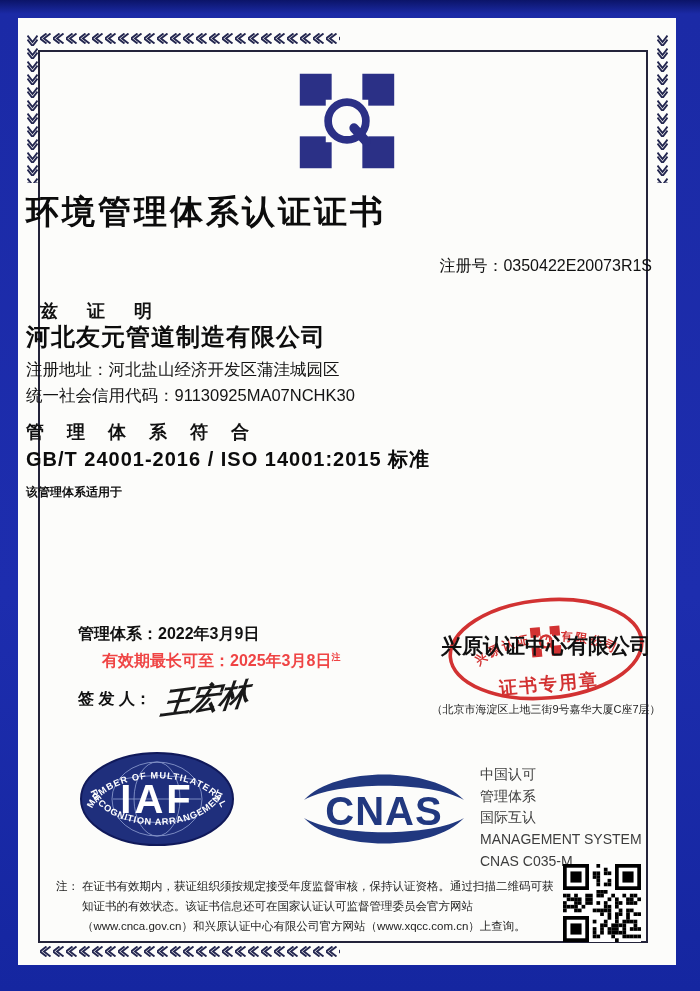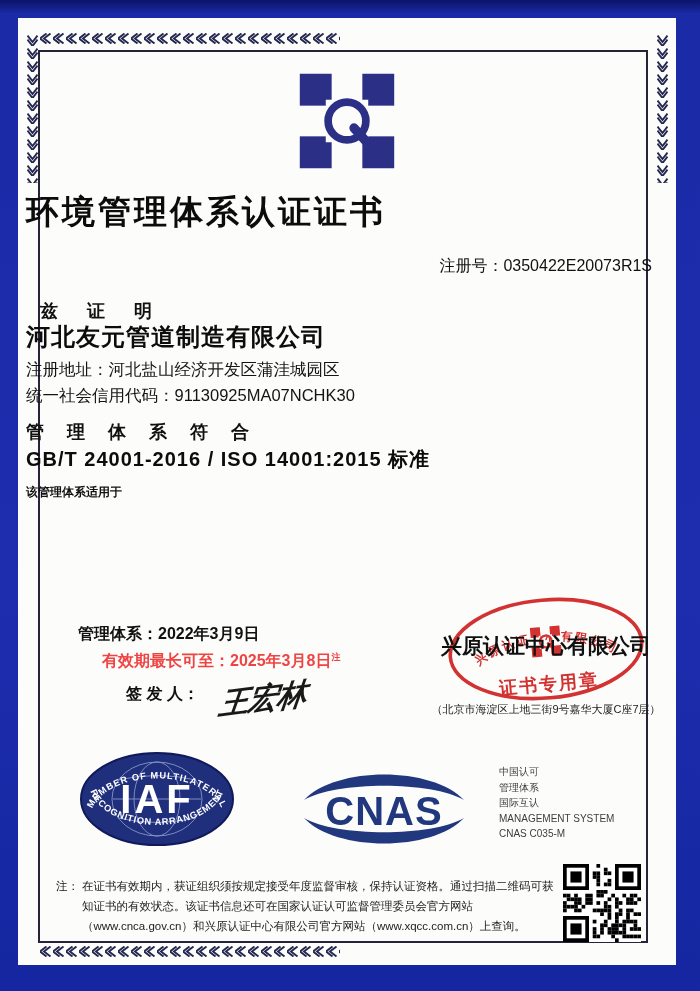--- a/index.html
+++ b/index.html
@@ -34,39 +34,39 @@
   .mssheading{top:402px;font-size:18px;font-weight:bold;letter-spacing:9px;color:#111;}
   .standard{top:428px;font-size:20px;font-weight:bold;color:#0c0c0c;letter-spacing:1px;}
   .scopeheading{top:466px;font-size:12px;font-weight:bold;color:#111;}
   .scope{
     top:492px;left:30px;width:596px;font-size:17.5px;font-weight:bold;color:#0c0c0c;
     line-height:1.85;text-align:justify;text-indent:2em;
   }
   .issue{top:606px;left:60px;font-size:16px;font-weight:bold;color:#111;}
   .valid{top:633px;left:60px;font-size:16px;font-weight:bold;color:#ef4444;margin-left:24px;}
   .valid sup{font-size:9px;}
-  .signrow{top:666px;left:60px;font-size:16px;font-weight:bold;color:#111;display:flex;align-items:flex-start;gap:20px;margin-left:48px;}
+  .signrow{top:666px;left:60px;font-size:16px;font-weight:bold;color:#111;display:flex;align-items:center;gap:10px;}
   .signature{
     display:inline-block;font-size:30px;font-weight:bold;color:#191919;
     transform:rotate(-7deg) skewX(-14deg);letter-spacing:-1px;line-height:1;
     font-style:italic;
   }
   .sealwrap{left:408px;top:578px;width:240px;height:132px;}
   .sealsvg{display:block;margin:0 auto;width:202px;height:106px;transform:rotate(-5deg);opacity:.93;}
   .seal-company{
     position:absolute;top:36px;left:0;right:0;text-align:center;white-space:nowrap;
     font-size:21px;font-weight:bold;color:#101010;z-index:2;
   }
   .seal-addr{
     position:absolute;top:106px;left:-14px;right:-14px;text-align:center;
     font-size:11px;color:#222;z-index:2;white-space:nowrap;
   }
   .iaf{left:60px;top:732px;width:158px;height:98px;}
   .cnas{left:280px;top:748px;width:172px;height:86px;}
-  .cnastext{left:462px;top:746px;font-size:10px;line-height:1.55;color:#3d3d3d;margin-left:19px;}
+  .cnastext{left:462px;top:746px;font-size:14px;line-height:1.55;color:#3d3d3d;}
   .note{top:858px;left:38px;width:498px;display:flex;font-size:11.5px;line-height:1.75;color:#222;}
   .note .lbl{flex:0 0 26px;}
   .qr{left:545px;top:846px;width:78px;height:78px;background:#fff;}
   svg text{font-family:"Liberation Sans","DejaVu Sans",sans-serif;}
 </style>
 </head>
 <body>
 
 <svg width="0" height="0" style="position:absolute" aria-hidden="true">
   <defs>

